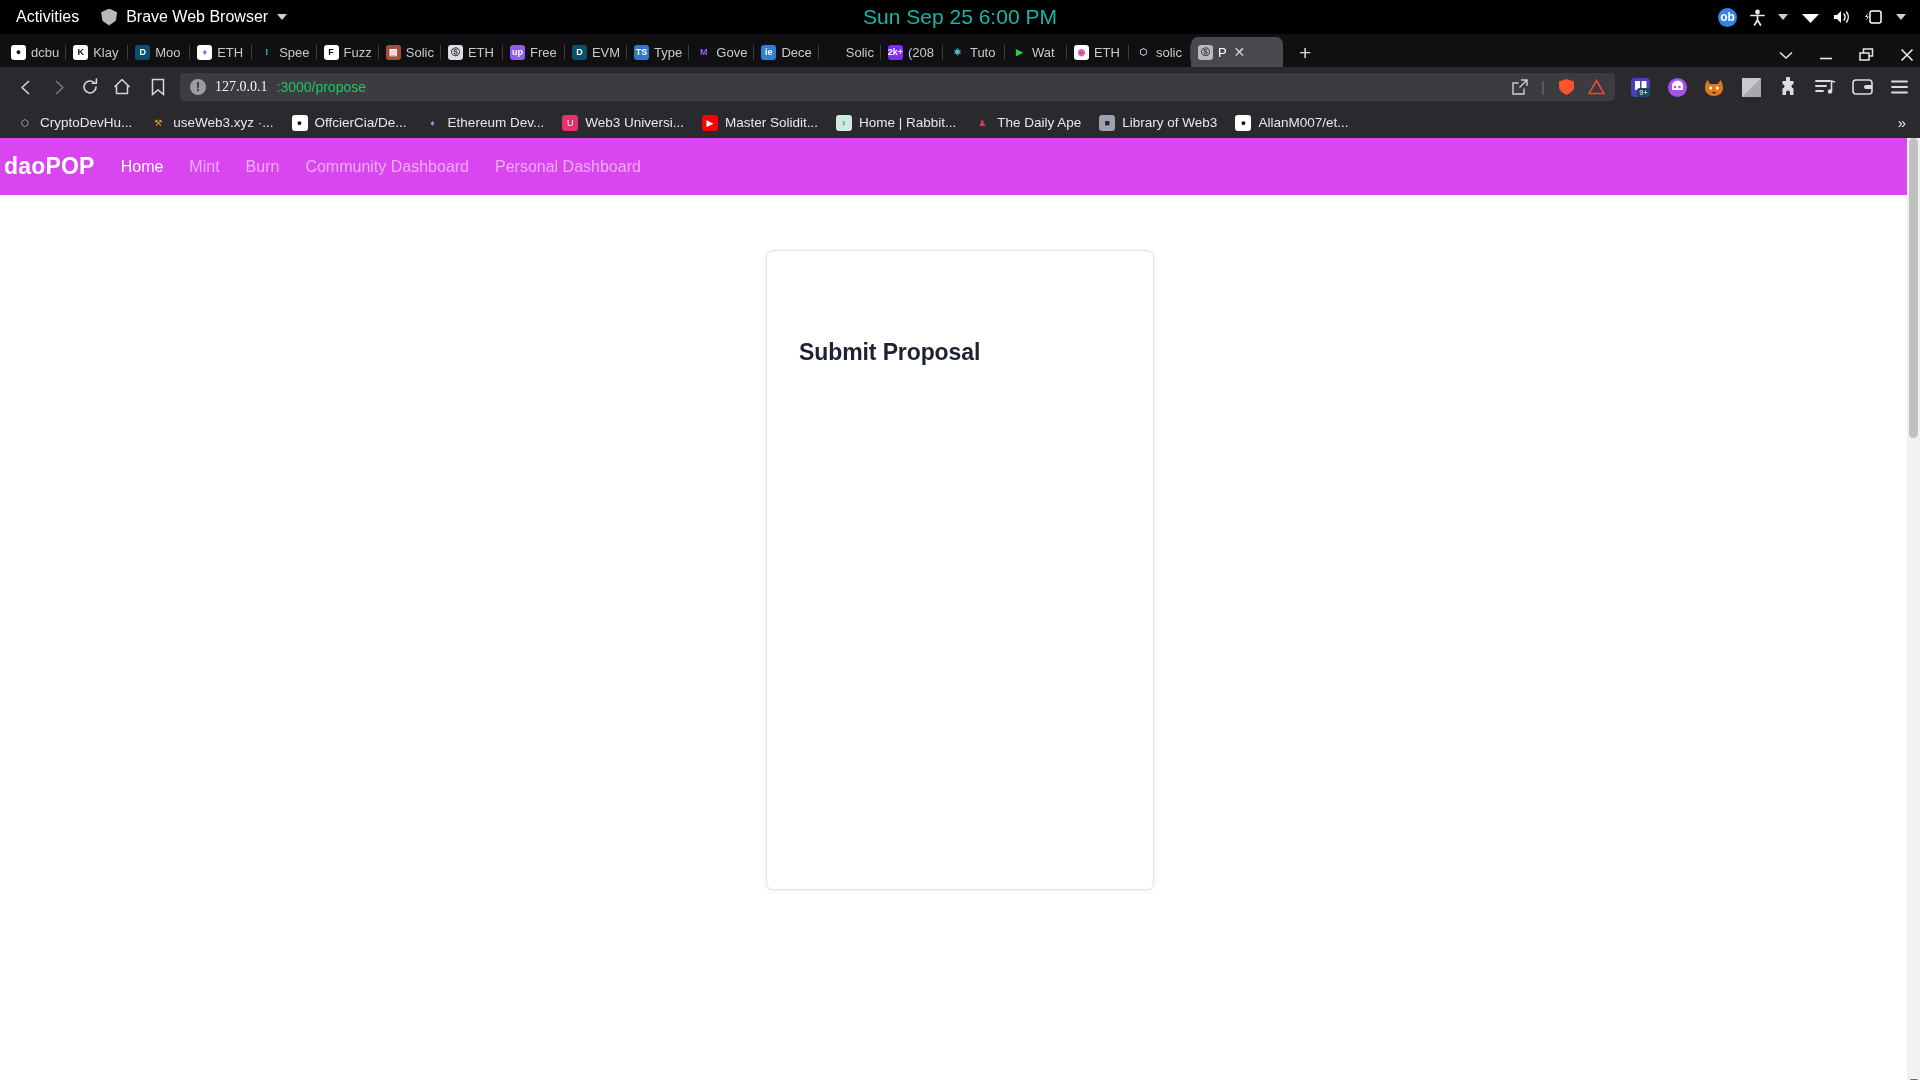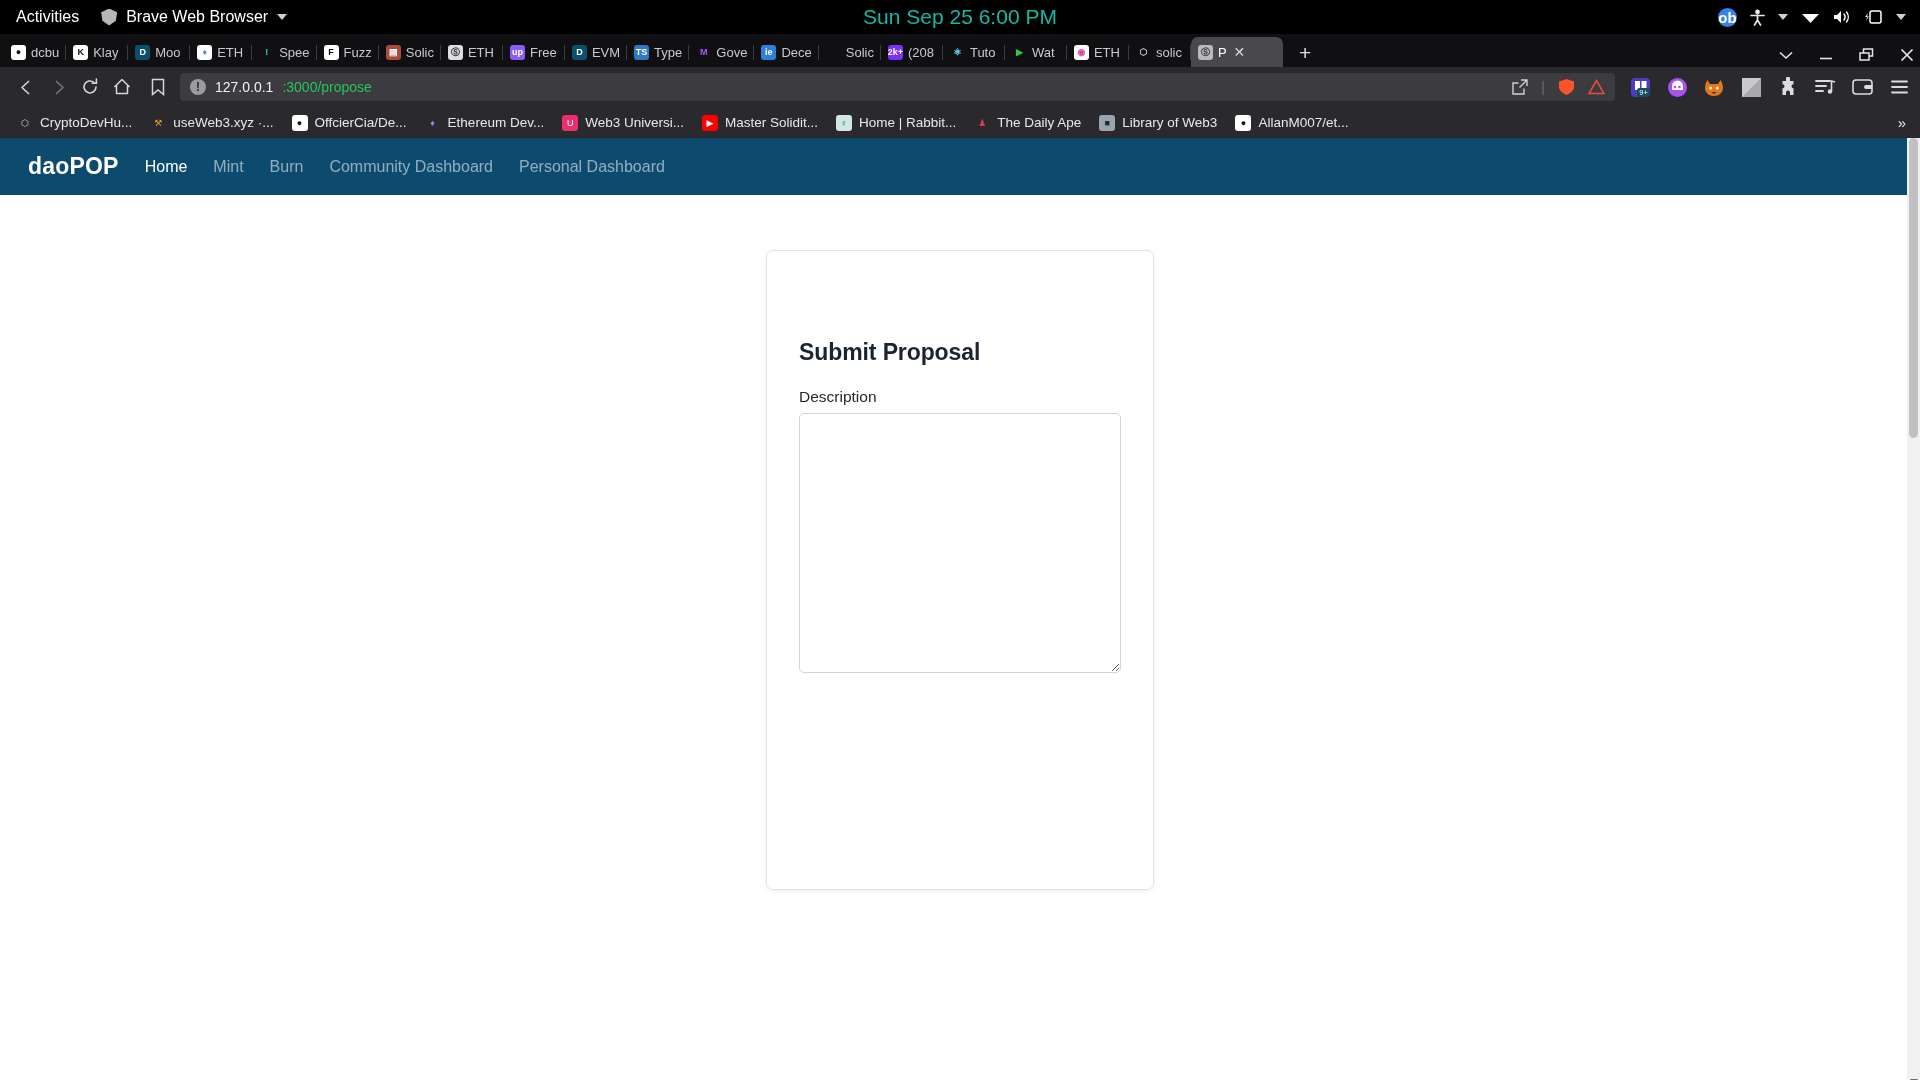--- a/index.html
+++ b/index.html
@@ -29,21 +29,21 @@
   #gnome-clock {
     position: absolute; left: 50%; transform: translateX(-50%);
     font-size: 21px; color: #14b8a6; white-space: nowrap;
   }
   #gnome-right {
     position: absolute; right: 14px; display: flex;
     align-items: center; gap: 13px;
   }
   .tray-badge {
     width: 19px; height: 19px; border-radius: 50%;
-    background: #3584e4; color: #fff; font-size: 15px;
+    background: #3584e4; color: #fff; font-size: 12px;
     display: flex; align-items: center; justify-content: center;
     font-weight: bold;
   }
 
   
   #browser { background: #2a2a2e; }
 
   
   #tabstrip {
     height: 33px; background: #101012; display: flex;
@@ -104,21 +104,21 @@
     flex: 1; height: 28px; background: #3b3b40;
     border-radius: 4px; display: flex; align-items: center;
     padding: 0 10px; gap: 9px; font-size: 14px;
   }
   .info-circle {
     width: 16px; height: 16px; border-radius: 50%;
     background: #9b9ba0; color: #2a2a2e; font-size: 12px;
     font-weight: bold; display: flex; align-items: center;
     justify-content: center; flex: 0 0 auto;
   }
-  #url-host { color: #f2f2f5; }
+  #url-host { color: #f2f2f5; font-family: Liberation Serif, serif; }
   #url-path { color: #22c55e; }
   #urlbar-right {
     margin-left: auto; display: flex; align-items: center; gap: 13px;
   }
   .ext-icons { display: flex; align-items: center; gap: 15px; padding-left: 10px; }
   .ext { width: 22px; height: 22px; position: relative;
          display: flex; align-items: center; justify-content: center; }
 
   
   #bookmarks {
@@ -130,22 +130,22 @@
   .bm-ico {
     width: 16px; height: 16px; border-radius: 3px; flex: 0 0 auto;
     display: flex; align-items: center; justify-content: center;
     font-size: 9px; color: #fff; overflow: hidden;
   }
   #bm-overflow { margin-left: auto; color: #e8e8ec; font-size: 15px; padding-right: 6px; }
 
   
   #page { background: #ffffff; height: 951px; position: relative; overflow: hidden; }
   #sitenav {
-    background: #0c4a6e; height: 57px; display: flex;
-    align-items: center; padding: 0 28px; gap: 26px;
+    background: #d946ef; height: 57px; display: flex;
+    align-items: center; padding: 0 4px; gap: 26px;
   }
   #brand { color: #ffffff; font-size: 23px; font-weight: bold; letter-spacing: .2px; }
   #navlinks { display: flex; align-items: center; gap: 26px; font-size: 16px; }
   #navlinks a { color: rgba(255,255,255,.55); text-decoration: none; }
   #navlinks a.active { color: #ffffff; }
 
   #content { padding-top: 55px; display: flex; justify-content: center; }
   #card {
     width: 388px; background: #ffffff; border: 1px solid #e3e3e6;
     border-radius: 7px; box-shadow: 0 1px 4px rgba(0,0,0,.07);
@@ -491,24 +491,20 @@
         <a href="#">Community Dashboard</a>
         <a href="#">Personal Dashboard</a>
       </span>
   </div>
 
   <div id="content">
     <div id="card">
       <h1>Submit Proposal</h1>
 
 
-      <div class="field">
-        <label>Description</label>
-        <textarea id="desc-input" placeholder="" style=""></textarea>
-      </div>
 
     </div>
   </div>
 
   <div id="pagescroll">
     <span class="scroll-arrow" id="scroll-up"></span>
     <div id="pagethumb"></div>
     <span class="scroll-arrow" id="scroll-down"></span>
   </div>
 </div>

